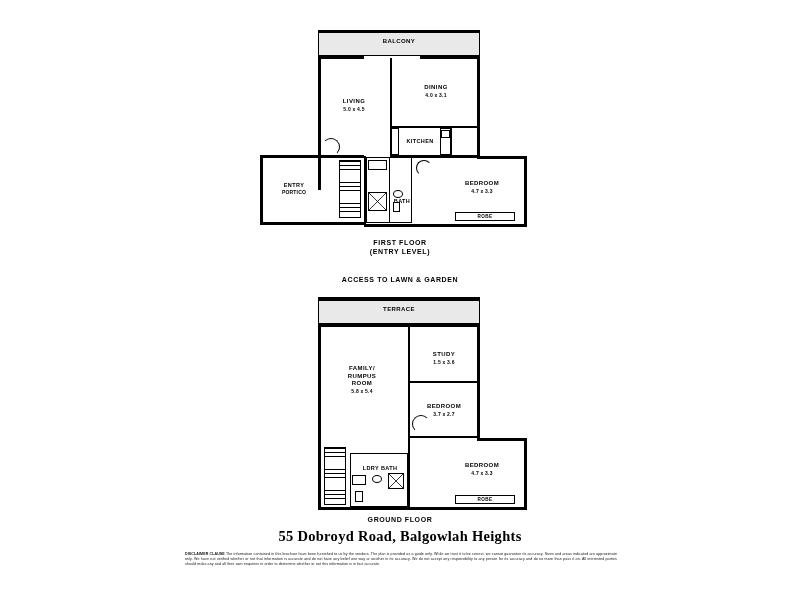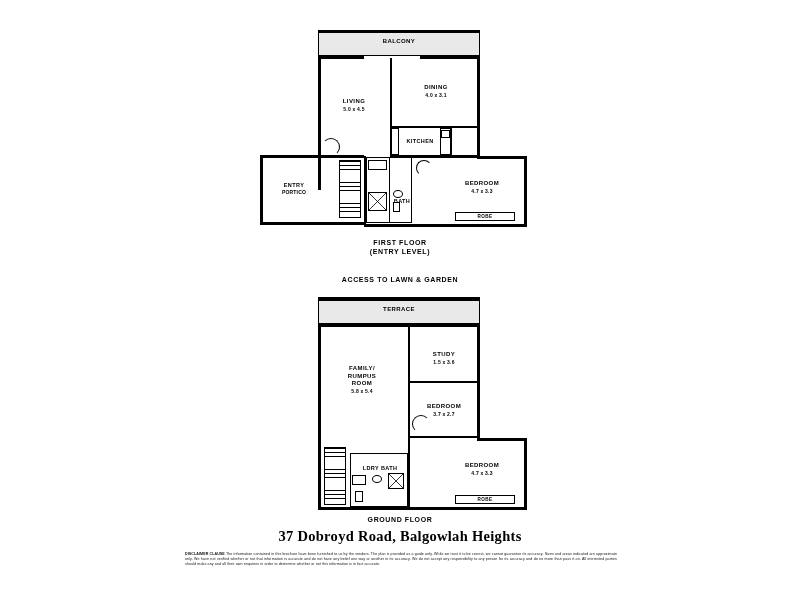--- a/index.html
+++ b/index.html
@@ -278,21 +278,21 @@
     <div class="fixture" style="left:115px; top:216px; width:8px; height:11px;"></div>
 
     <div class="stair" style="left:84px; top:172px; width:22px; height:58px;"></div>
 
     <div class="title-band" style="left:160px; top:240px;">
       <span>GROUND FLOOR</span>
     </div>
   </div>
 
   <div class="address" style="top:528px;">
-    <span>37 Dobroyd  Road, Balgowlah Heights</span>
+    <span>55 Dobroyd  Road, Balgowlah Heights</span>
   </div>
 
   <div class="disclaimer" style="left:185px; top:552px; width:432px;">
     <b>DISCLAIMER CLAUSE</b>
     <span>The information contained in this brochure have been furnished to us by the vendors. The plan is provided as a guide only. While we trust it to be correct, we cannot guarantee its accuracy. Sizes and areas indicated are approximate only. We have not verified whether or not that information is accurate and do not have any belief one way or another in its accuracy. We do not accept any responsibility to any person for its accuracy and do no more than pass it on. All interested parties should make any and all their own enquiries in order to determine whether or not this information is in fact accurate.</span>
   </div>
 
 </div>
 
 </body></html>

